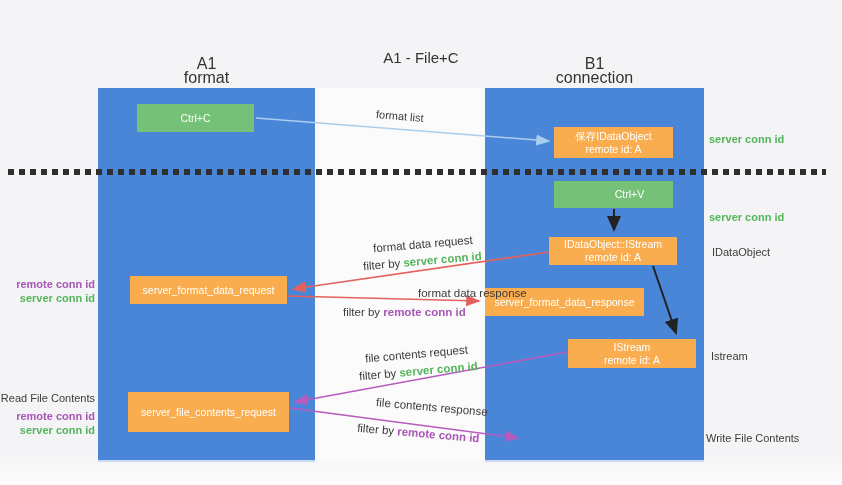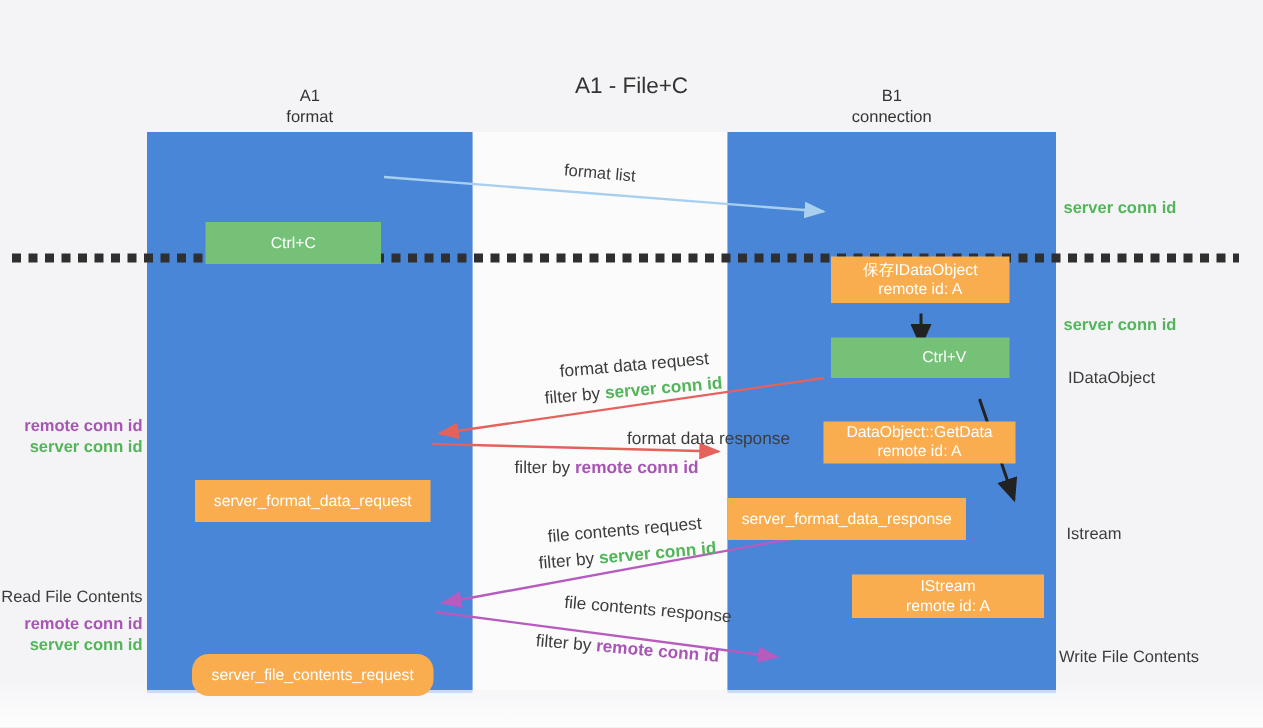--- a/index.html
+++ b/index.html
@@ -24,30 +24,29 @@
   }
   .diagram-title{
     left:0;right:0;top:8px;
     text-align:center;
     font-size:15px;line-height:20px;
     color:#333;
     white-space:pre;
   }
   .col-header{
     text-align:center;
-    font-size:11px;line-height:14px;
+    font-size:16px;line-height:14px;
     color:#333;
   }
   .box{
     display:flex;flex-direction:column;
     align-items:center;justify-content:center;
     color:#fff;text-align:center;
     font-size:10.5px;line-height:13px;
     box-sizing:border-box;
-    margin-top:44px;
   }
   .green{background:#75c177;}
   .orange{background:#f9ad4e;}
   .lbl{
     font-size:11px;color:#3c3c3c;white-space:nowrap;
   }
   .lbl-lg{font-size:11.5px;}
   .bold-green{color:#53b559;font-weight:bold;}
   .bold-purple{color:#a855b5;font-weight:bold;}
   .right-align{text-align:right;}
@@ -114,38 +113,38 @@
   <div class="abs box orange" style="left:554px;top:127px;width:119px;height:31px;">
     <div>保存IDataObject</div>
     <div>remote id: A</div>
   </div>
 
   <div class="abs box green" style="left:554px;top:181px;width:119px;height:27px;padding-left:32px;">
     <div>Ctrl+V</div>
   </div>
 
   <div class="abs box orange" style="left:549px;top:237px;width:128px;height:28px;">
-    <div>DataObject::GetData</div>
+    <div>IDataObject::IStream</div>
     <div>remote id: A</div>
   </div>
 
   <div class="abs box orange" style="left:130px;top:276px;width:157px;height:28px;">
     <div>server_format_data_request</div>
   </div>
 
   <div class="abs box orange" style="left:485px;top:288px;width:159px;height:28px;">
     <div>server_format_data_response</div>
   </div>
 
   <div class="abs box orange" style="left:568px;top:339px;width:128px;height:29px;">
     <div>IStream</div>
     <div>remote id: A</div>
   </div>
 
-  <div class="abs box orange" style="left:128px;top:392px;width:161px;height:28px;border-radius:11px;">
+  <div class="abs box orange" style="left:128px;top:392px;width:161px;height:40px;">
     <div>server_file_contents_request</div>
   </div>
 
 
   <div class="abs lbl rot-pos" style="left:376px;top:110px;">format list</div>
 
   <div class="abs lbl lbl-lg rot-neg" style="left:373px;top:238px;">format data request</div>
   <div class="abs lbl lbl-lg rot-neg" style="left:363px;top:255px;"><span>filter by </span><span class="bold-green">server conn id</span></div>
 
   <div class="abs lbl lbl-lg" style="left:376px;top:287px;margin-left:42px;">format data response</div>

